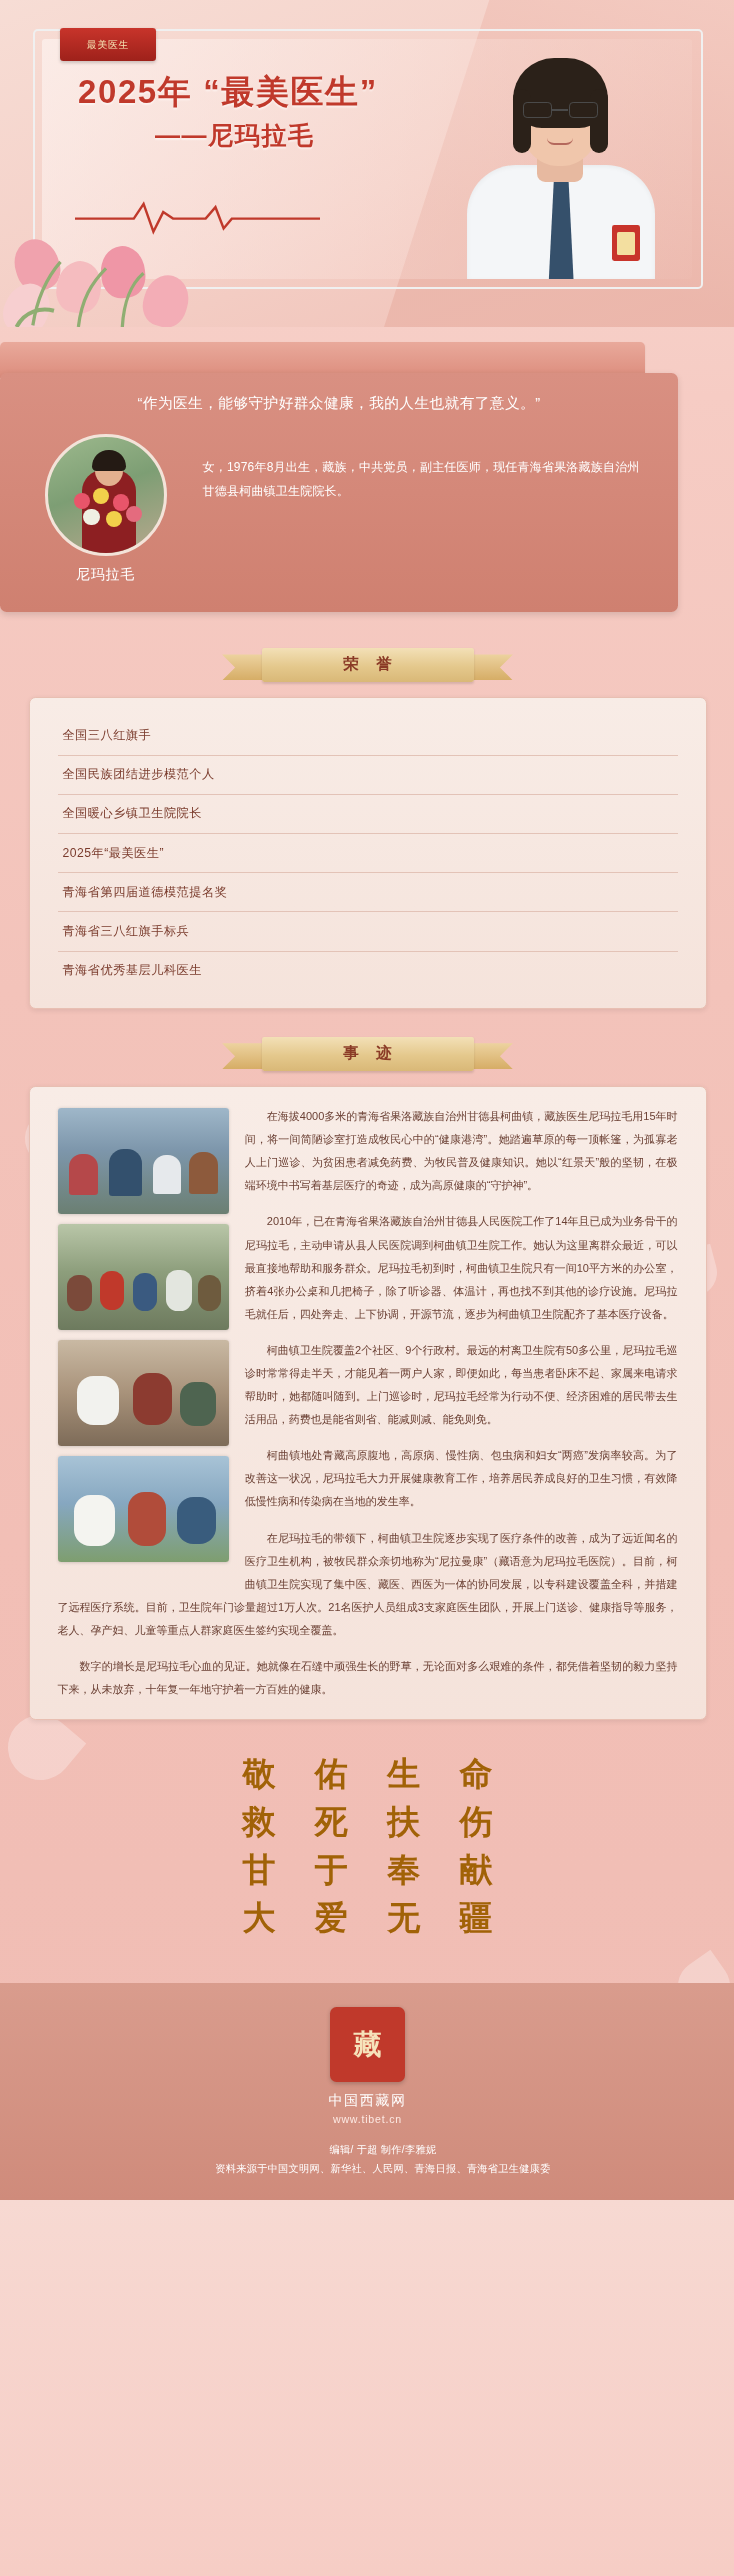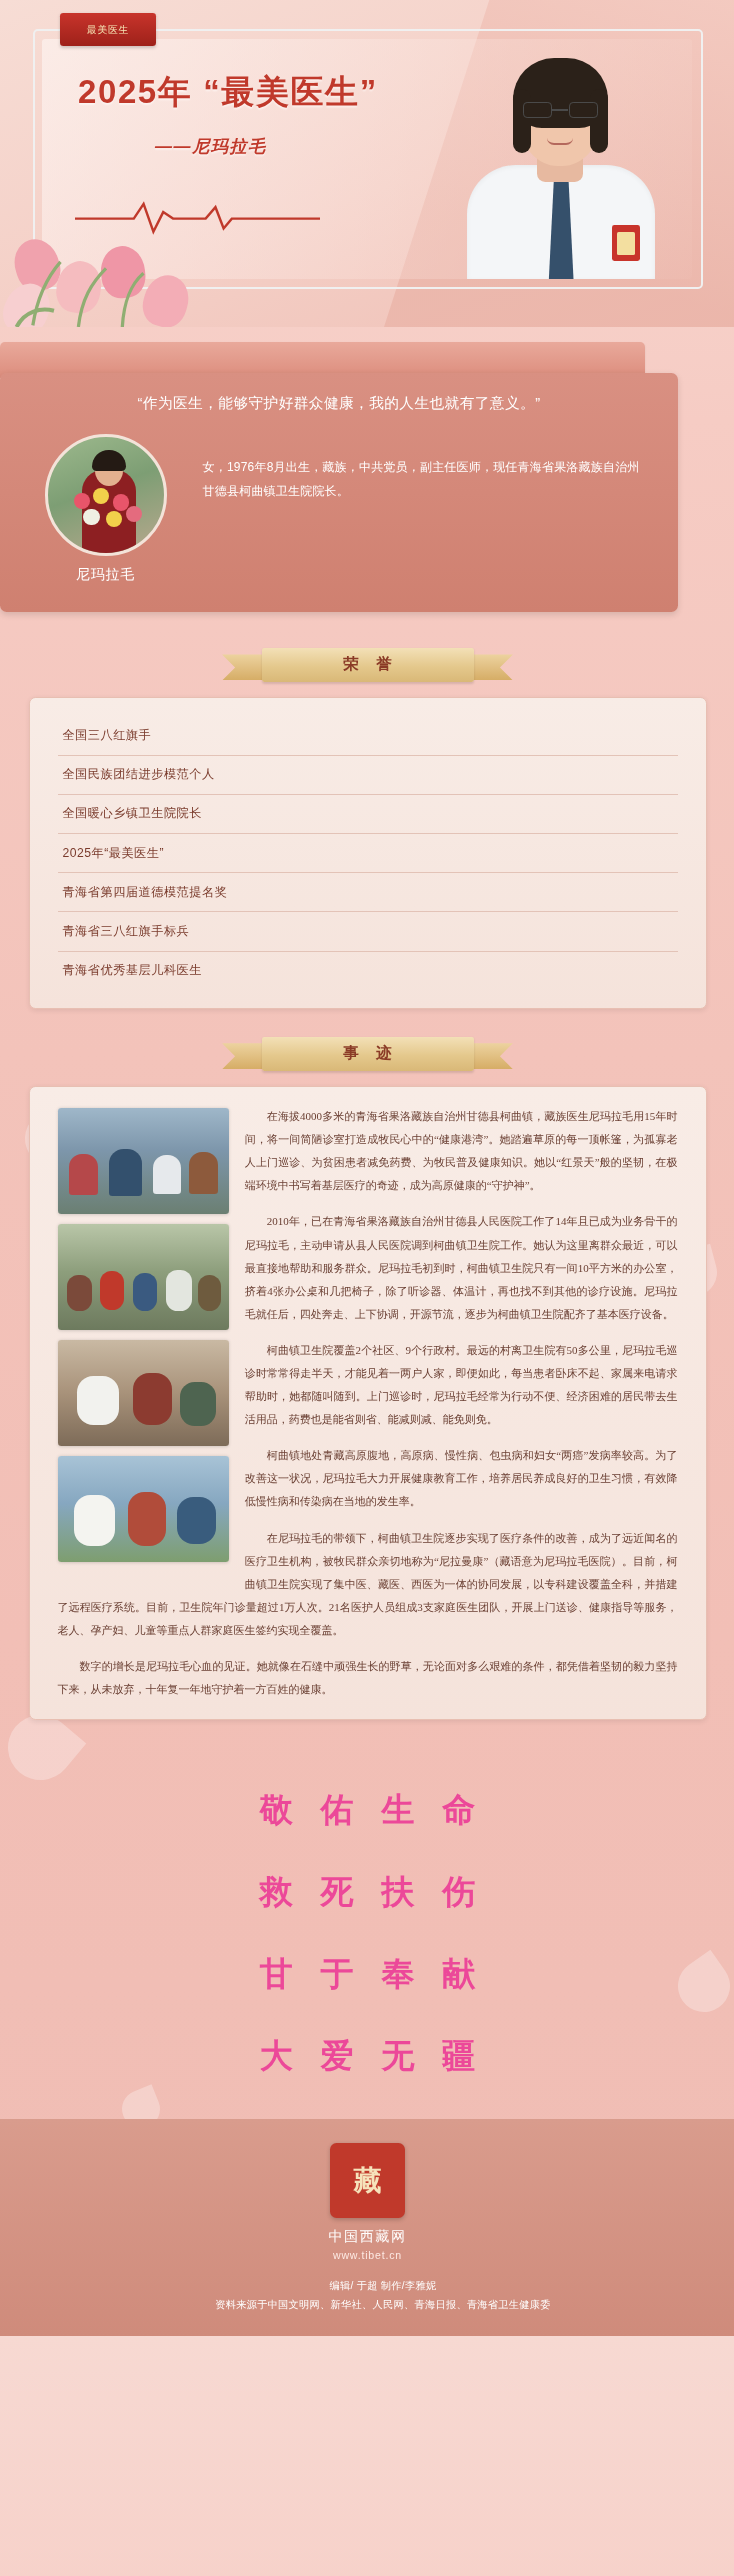--- a/index.html
+++ b/index.html
@@ -55,21 +55,21 @@
   }
   .header-inner {
     position: absolute;
     left: 42px; top: 39px;
     width: 650px; height: 240px;
     border-radius: 3.3px;
     background: linear-gradient(120deg, rgba(255,250,248,0.55) 0%, rgba(250,225,218,0.35) 60%, rgba(240,195,185,0.2) 100%);
   }
   .logo-badge {
     position: absolute;
-    left: 60px; top: 13px;
+    left: 60px; top: 28px;
     width: 96px; height: 33px;
     background: linear-gradient(180deg, #c8342b, #9e211a);
     border-radius: 3.3px;
     box-shadow: 0 1.6px 3.3px rgba(0,0,0,.18);
     color: #f6e7b6;
     font-size: 9.8px;
     letter-spacing: 0.8px;
     display: flex; align-items: center; justify-content: center;
     text-align: center;
     line-height: 1.15;
@@ -79,27 +79,26 @@
     position: absolute;
     left: 78px; top: 70px;
     color: #c0392b;
     font-size: 33px;
     font-weight: bold;
     letter-spacing: 1.6px;
     text-shadow: 0 1.6px 1.6px rgba(255,255,255,.5);
   }
   .header-subtitle {
     position: absolute;
-    left: 155px; top: 135px;
+    left: 155px; top: 119px;
     color: #c0392b;
-    font-size: 17px;
+    font-size: 25px;
     font-weight: bold;
     letter-spacing: 1.6px;
     text-shadow: 0 1.6px 1.6px rgba(255,255,255,.5);
-    font-style: italic;
   }
   
   .ecg { position: absolute; left: 75px; top: 194px; width: 245px; height: 46px; }
 
   
   .portrait {
     position: absolute;
     right: 72px; top: 42px;
     width: 204px; height: 237px;
   }
@@ -234,21 +233,20 @@
 
   
   .deeds { padding-bottom: 4.9px; }
   .deeds p {
     font-size: 11px;
     line-height: 2.1;
     color: #6b4034;
     text-indent: 2em;
     margin-bottom: 13px;
     text-align: justify;
-    font-family: Liberation Serif, serif;
   }
   .deeds-float {
     float: left;
     width: 171px;
     margin: 3.3px 16.3px 8.2px 0;
   }
   .photo {
     width: 171px; height: 106px;
     border-radius: 3.3px;
     margin-bottom: 9.8px;
@@ -262,28 +260,27 @@
   .ph4 { background: linear-gradient(180deg,#a8c3d6 0%, #86a7c0 45%, #7e9e6f 100%); }
   .ph-blob { position: absolute; border-radius: 50%; }
 
   
   .slogan {
     width: 735px;
     text-align: center;
     padding: 33px 0 38px;
   }
   .slogan div {
-    color: #ec4899;
+    color: #a16207;
     font-size: 33px;
     font-weight: bold;
     letter-spacing: 9.8px;
     line-height: 1.45;
     text-indent: 9.8px;
-    font-family: Liberation Serif, serif;
-    margin-top: 34px;
+    font-family: Liberation Mono, monospace;
   }
 
   
   .footer {
     width: 735px;
     background: linear-gradient(180deg,#d99c8d 0%, #cf8b7b 100%);
     padding: 24.5px 0 21px;
     text-align: center;
   }
   .f-logo {

